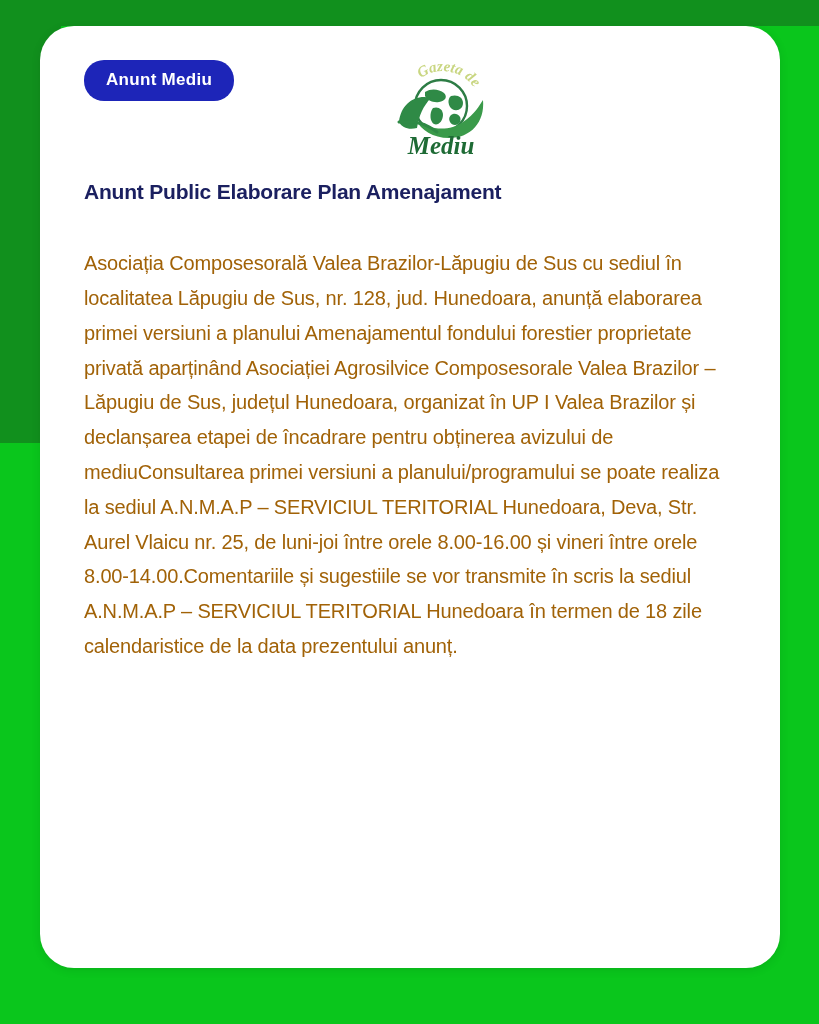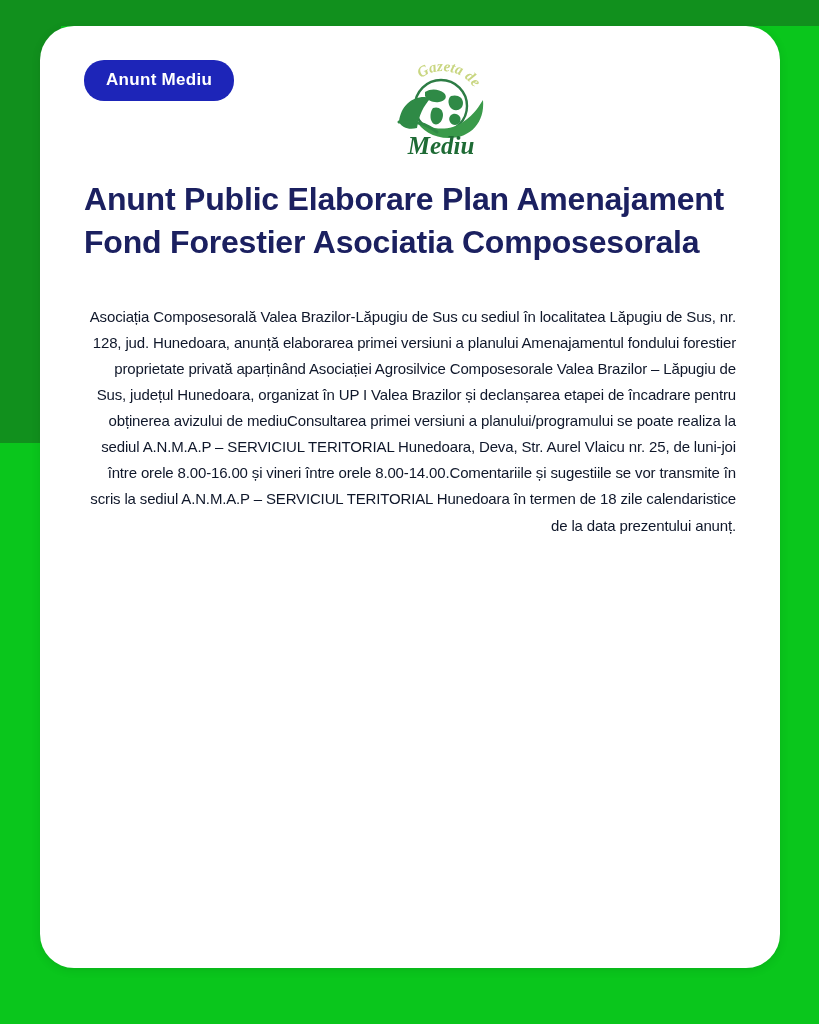--- a/index.html
+++ b/index.html
@@ -68,33 +68,33 @@
     position:absolute;
     left:305px;
     top:2px;
     width:104px;
     height:112px;
   }
   .logo svg { display:block; }
   h1.title {
     margin-top:22px;
     color:#1b2060;
-    font-size:32px;
+    font-size:21px;
     font-weight:bold;
     line-height:1.34;
     letter-spacing:-0.2px;
   }
   .title .ln { display:block; }
   .body-text {
     margin-top:40px;
-    color:#0f172a;
-    font-size:15px;
+    color:#a16207;
+    font-size:20px;
     line-height:1.74;
     letter-spacing:-0.15px;
-    text-align:right;
+    text-align:left;
   }
 </style>
 </head>
 <body>
 
 <div id="stage">
 
   <div class="bg-dark-top"></div>
   <div class="bg-dark-left"></div>
   <div class="bg-dark-right"></div>
@@ -135,21 +135,20 @@
             </text>
 
             <text x="52" y="106" text-anchor="middle" font-family="'Liberation Serif', serif" font-size="25" font-style="italic" font-weight="bold" fill="#1e6b35">Mediu</text>
           </svg>
         </div>
 
       </div>
 
       <h1 class="title">
         <span class="ln">Anunt Public Elaborare Plan Amenajament</span>
-        <span class="ln">Fond Forestier Asociatia Composesorala</span>
       </h1>
 
       <p class="body-text">Asociația Composesorală Valea Brazilor-Lăpugiu de Sus cu sediul în localitatea Lăpugiu de Sus, nr. 128, jud. Hunedoara, anunță elaborarea primei versiuni a planului Amenajamentul fondului forestier proprietate privată aparținând Asociației Agrosilvice Composesorale Valea Brazilor – Lăpugiu de Sus, județul Hunedoara, organizat în UP I Valea Brazilor și declanșarea etapei de încadrare pentru obținerea avizului de mediuConsultarea primei versiuni a planului/programului se poate realiza la sediul A.N.M.A.P – SERVICIUL TERITORIAL Hunedoara, Deva, Str. Aurel Vlaicu nr. 25, de luni-joi între orele 8.00-16.00 și vineri între orele 8.00-14.00.Comentariile și sugestiile se vor transmite în scris la sediul A.N.M.A.P – SERVICIUL TERITORIAL Hunedoara în termen de 18 zile calendaristice de la data prezentului anunț.</p>
 
     </div>
   </div>
 
 </div>
 
 </body></html>

